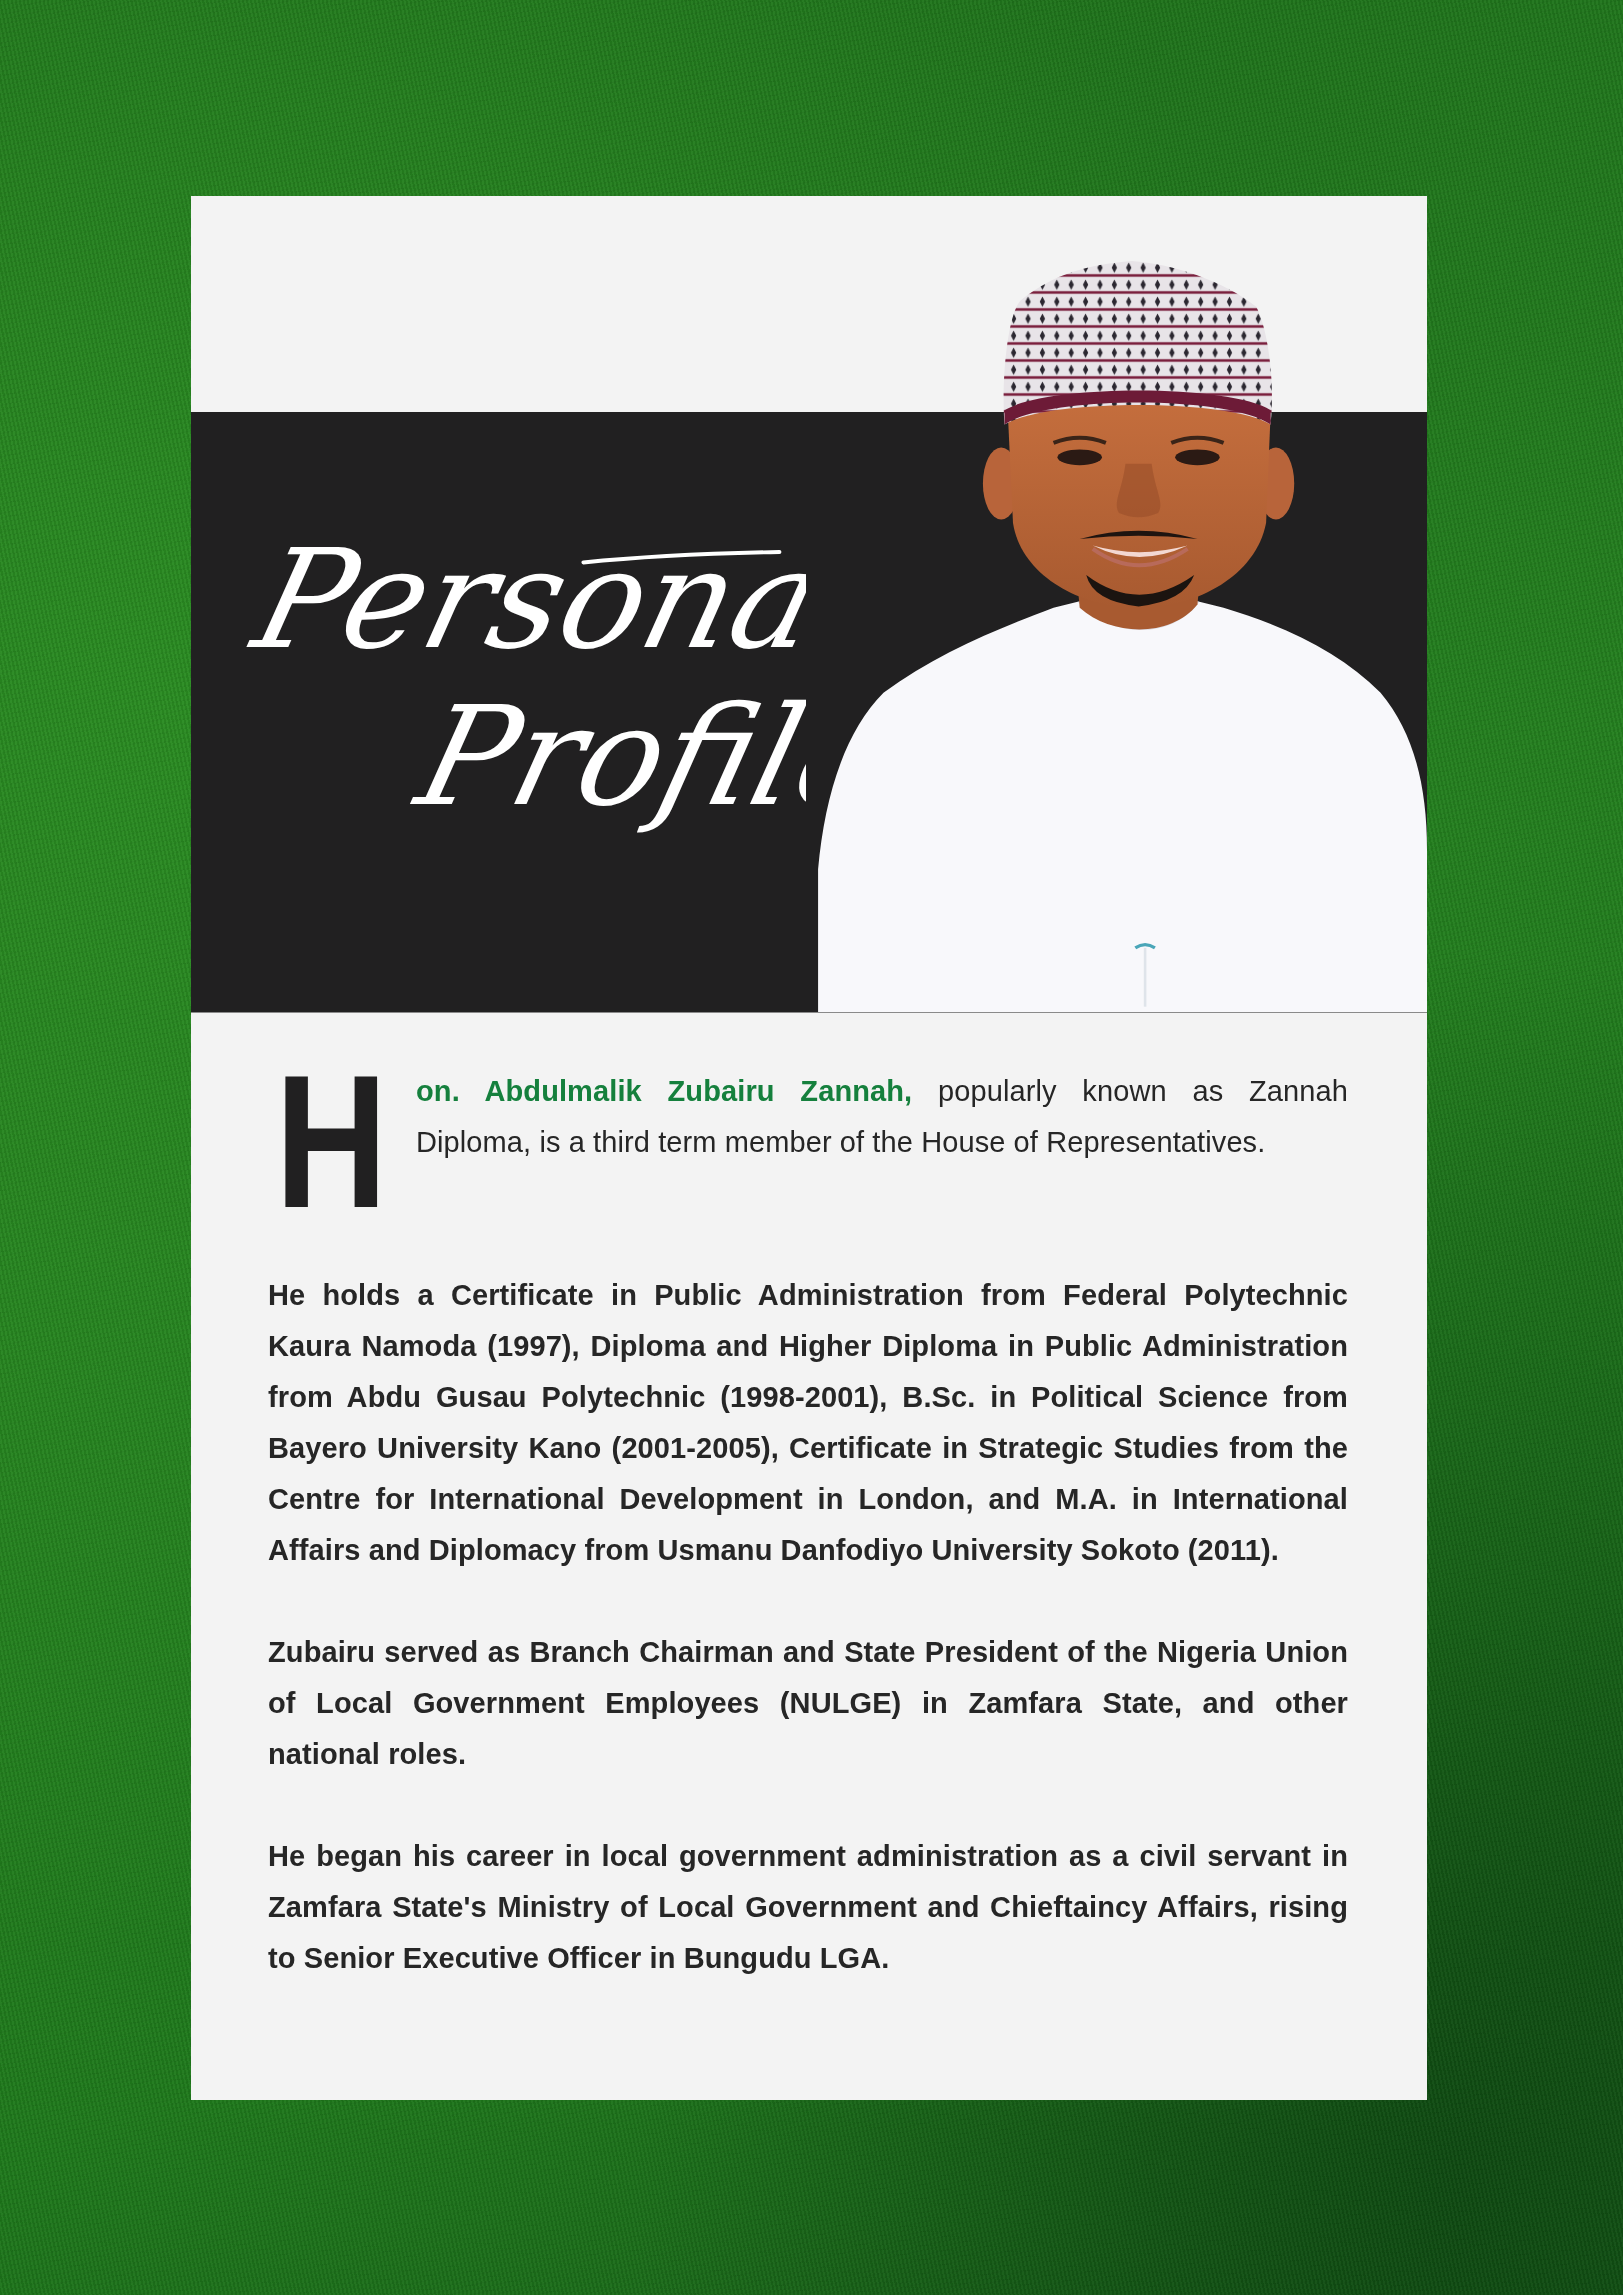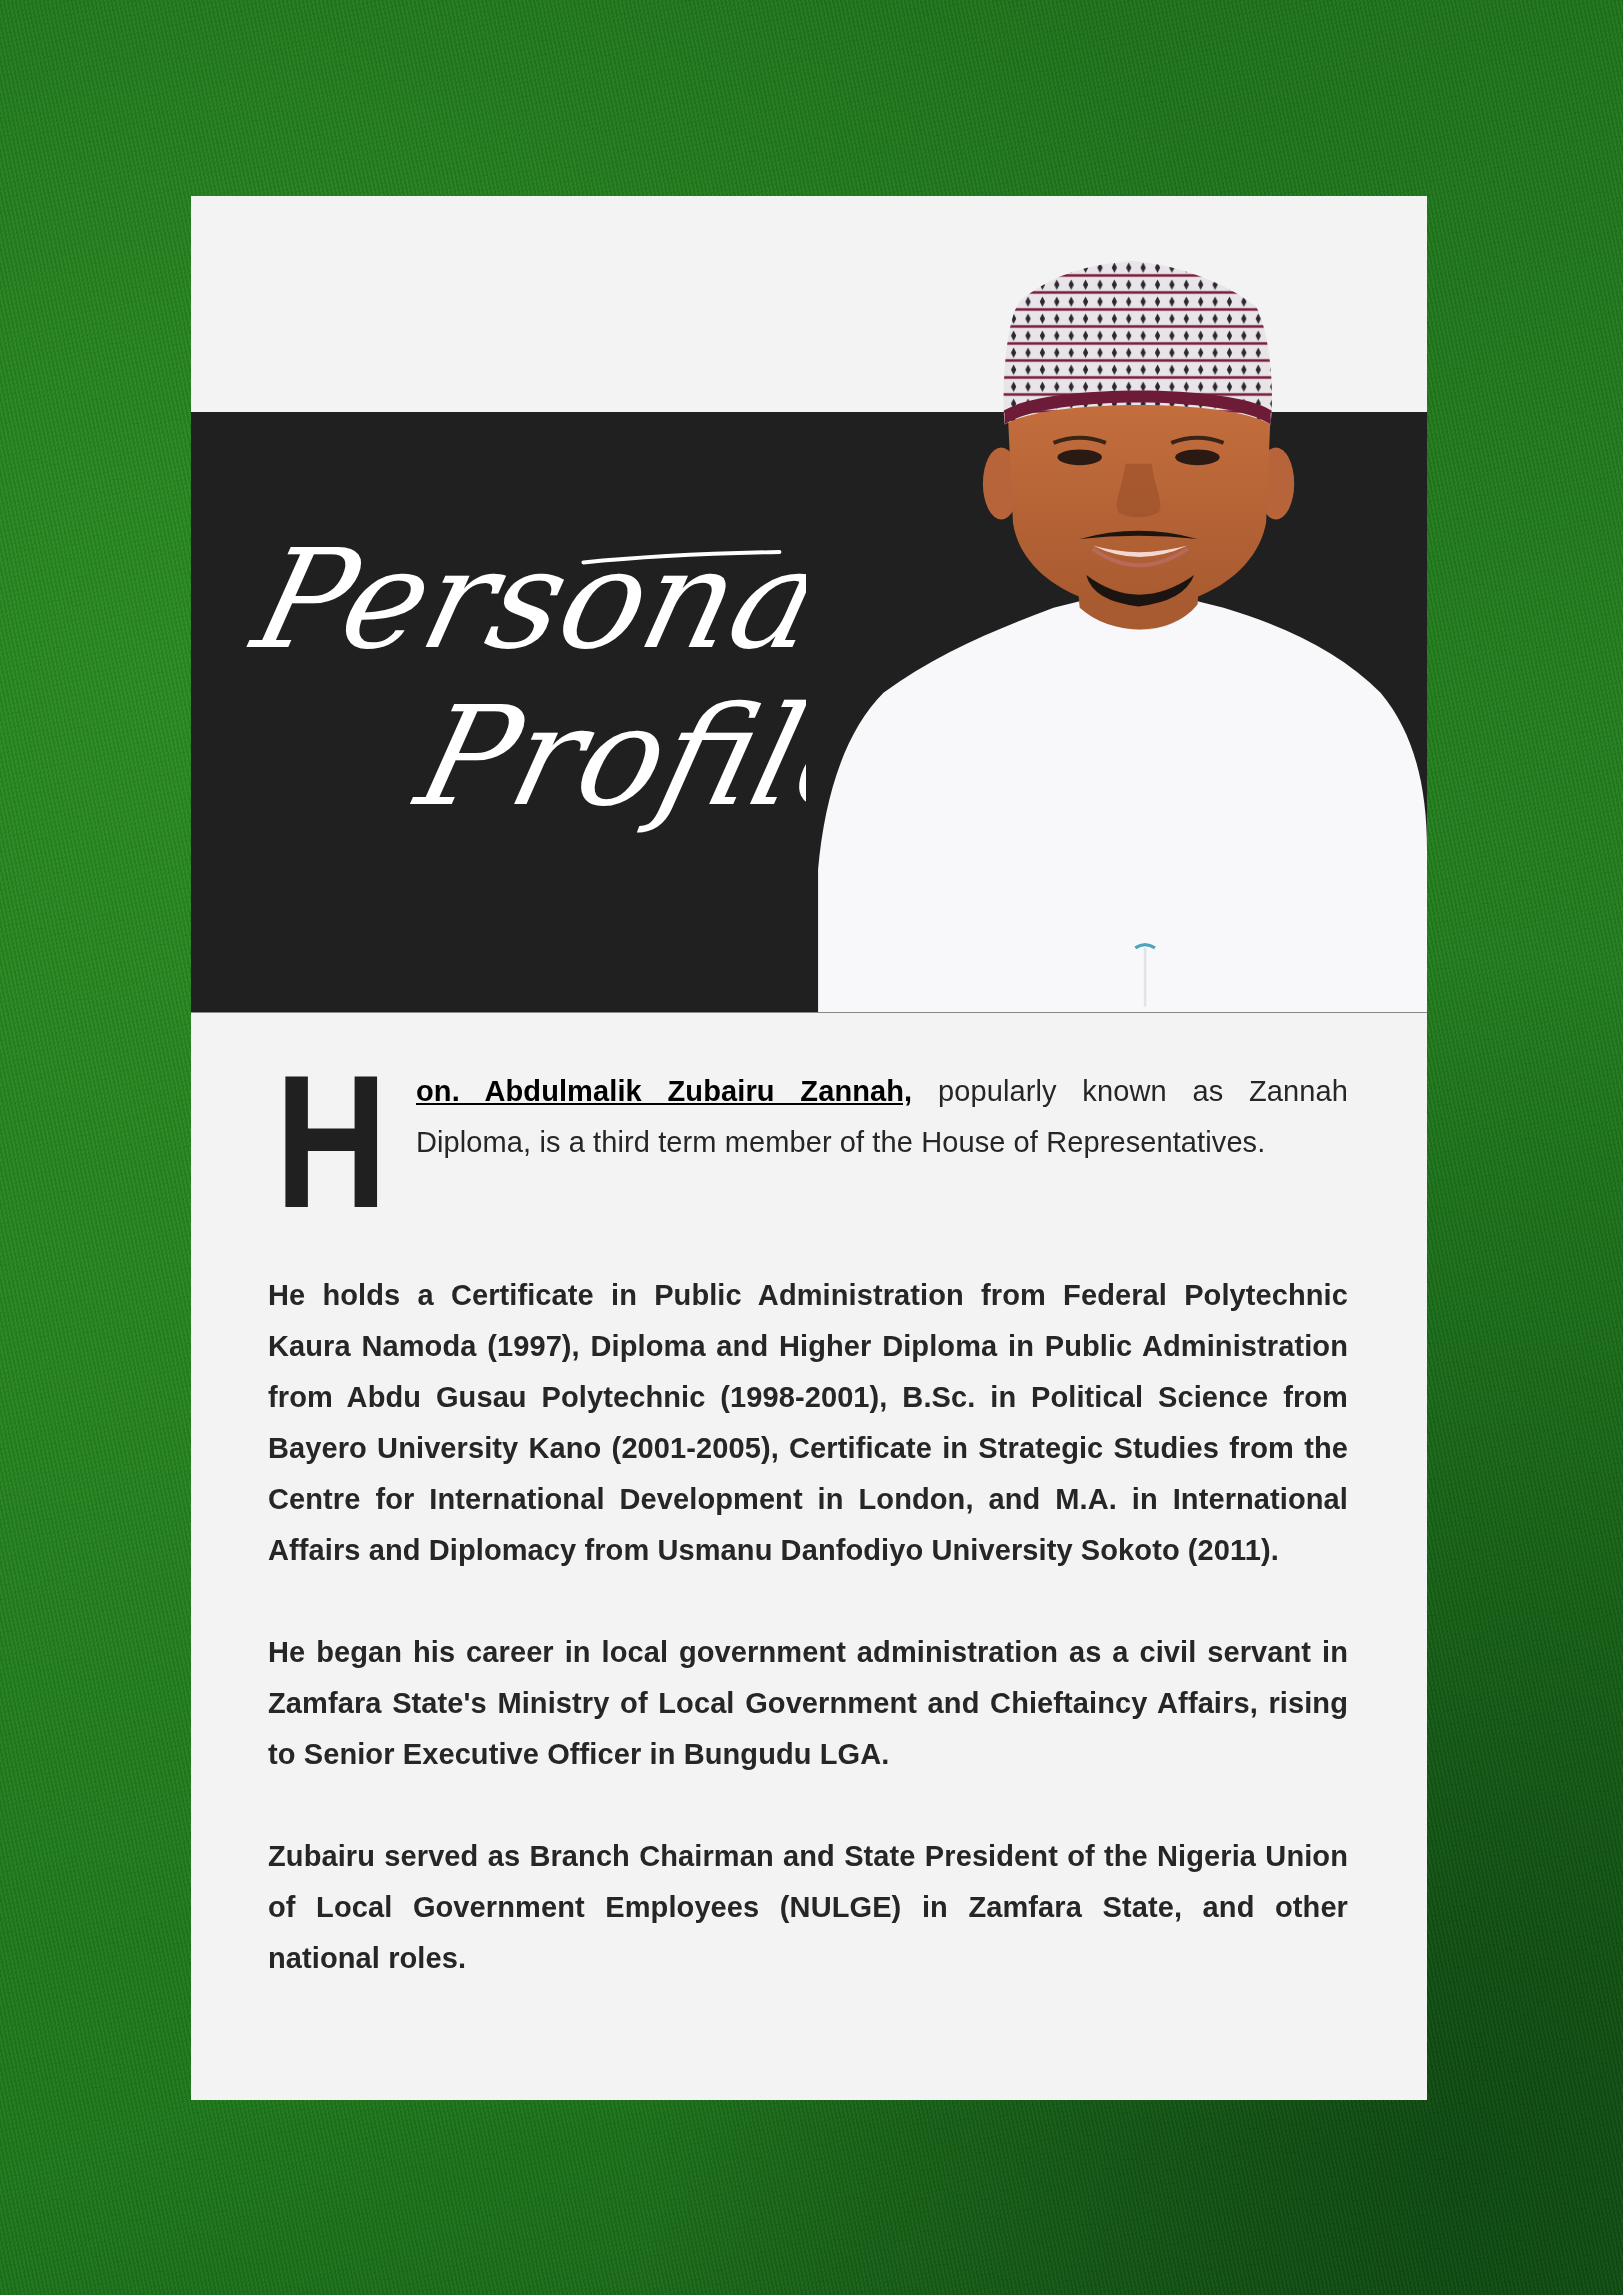--- a/index.html
+++ b/index.html
@@ -47,21 +47,21 @@
     font-family: "Liberation Sans", sans-serif; letter-spacing: 0.1px;
   }
   .intro { position: relative; min-height: 153px; }
   .dropcap {
     position: absolute; left: 6.5px; top: 2.6px; width: 131px; height: 144px;
     font-family: "Liberation Sans", sans-serif; font-weight: bold;
     font-size: 190px; line-height: 144px; color: #212021;
     transform: scaleX(0.82); transform-origin: left top;
   }
   .intro-text { margin-left: 148px; text-align: justify; text-align-last: left; }
-  .intro-text .name { font-weight: bold; color: #000000; text-decoration: underline; }
+  .intro-text .name { font-weight: bold; color: #15803d; }
   .para { margin-top: 51px; text-align: justify; text-align-last: left; font-weight: bold; }
 </style>
 </head>
 <body>
 
 <div class="card">
   <div class="band"></div>
   <div class="band-bottom-line"></div>
 
   <div class="title">
@@ -118,17 +118,17 @@
       <path d="M305 250 C370 205, 650 205, 712 250 L712 228 C650 188, 370 188, 305 228 Z" fill="#6d1b37"></path>
     </svg>
   </div>
 
   <div class="content">
     <div class="intro">
       <div class="dropcap">H</div>
       <div class="intro-text"><span class="name">on. Abdulmalik Zubairu Zannah,</span><span> popularly known as Zannah Diploma, is a third term member of the House of Representatives.</span></div>
     </div>
     <p class="para">He holds a Certificate in Public Administration from Federal Polytechnic Kaura Namoda (1997), Diploma and Higher Diploma in Public Administration from Abdu Gusau Polytechnic (1998-2001), B.Sc. in Political Science from Bayero University Kano (2001-2005), Certificate in Strategic Studies from the Centre for International Development in London, and M.A. in International Affairs and Diplomacy from Usmanu Danfodiyo University Sokoto (2011).</p>
+    <p class="para">Zubairu served as Branch Chairman and State President of the Nigeria Union of Local Government Employees (NULGE) in Zamfara State, and other national roles.</p>
     <p class="para">He began his career in local government administration as a civil servant in Zamfara State's Ministry of Local Government and Chieftaincy Affairs, rising to Senior Executive Officer in Bungudu LGA.</p>
-    <p class="para">Zubairu served as Branch Chairman and State President of the Nigeria Union of Local Government Employees (NULGE) in Zamfara State, and other national roles.</p>
   </div>
 </div>
 
 
 </body></html>

